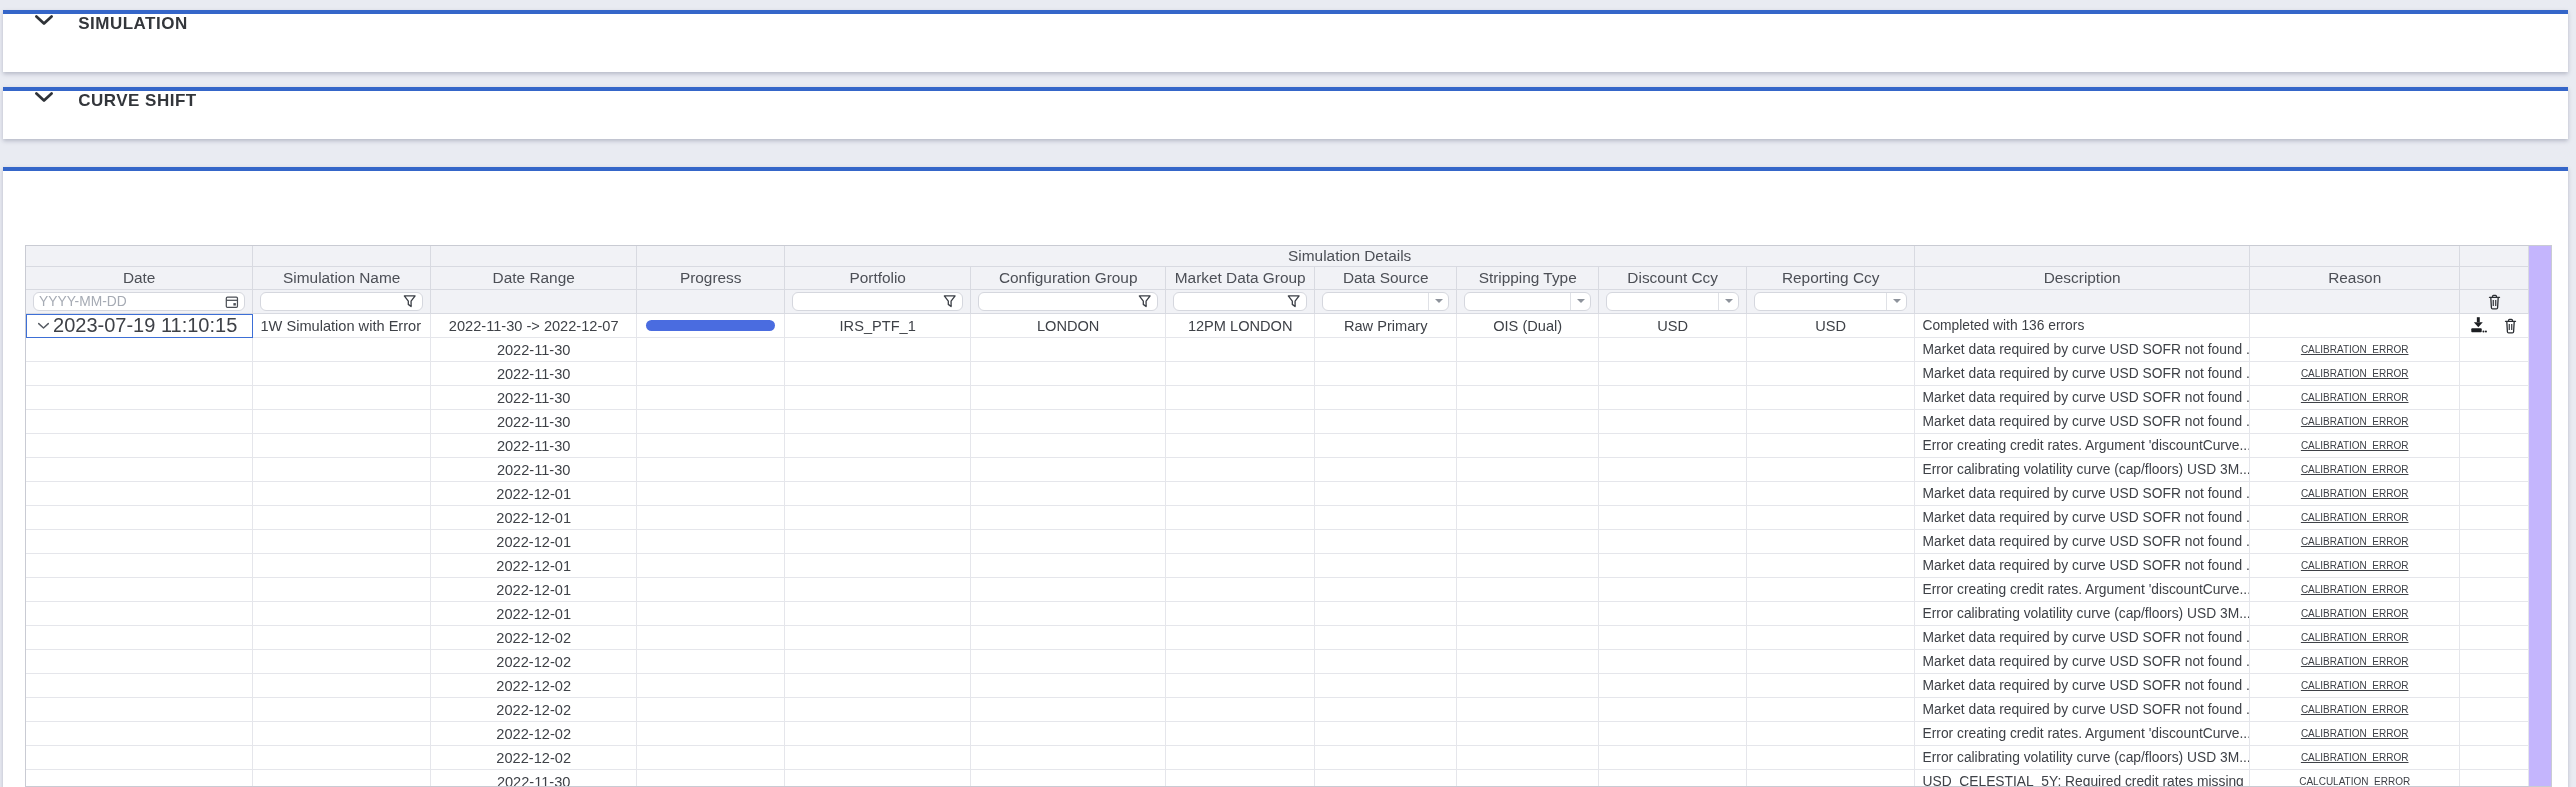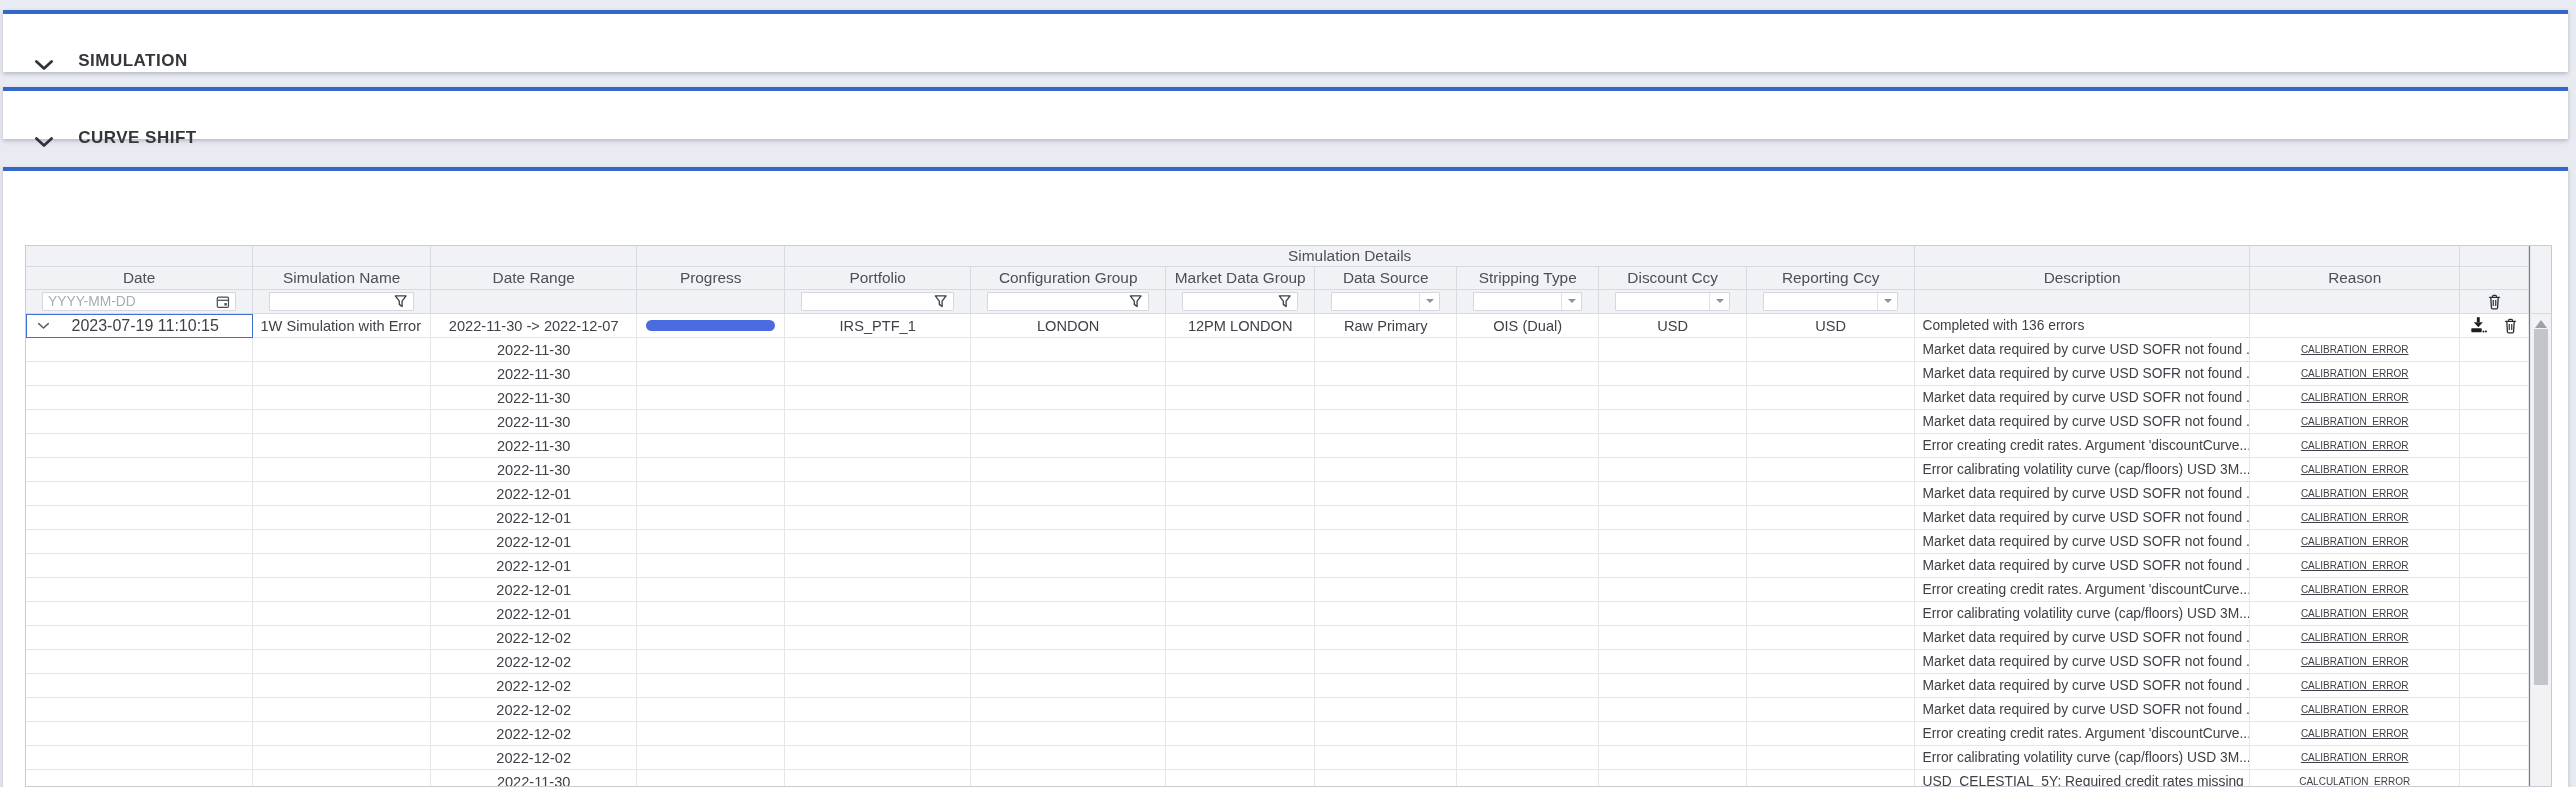--- a/index.html
+++ b/index.html
@@ -17,58 +17,58 @@
     --focus:#3d6fd6;
     --ph:#a6abb4;
     --cols:227px 178px 206px 148px 186px 195px 149px 142px 142px 148px 168px 335px 210px 69px;
   }
   *{box-sizing:border-box;margin:0;padding:0;}
   html,body{width:2576px;height:787px;overflow:hidden;}
   body{background:var(--bg);font-family:"Liberation Sans",sans-serif;color:var(--tx);position:relative;}
 
   .panel{position:absolute;left:3.2px;width:2565px;background:var(--panel);
          border-top:4px solid var(--bar);box-shadow:0 1.6px 4px rgba(90,95,120,.35);}
-  .panel-header{display:flex;align-items:flex-end;height:57px;padding-left:31px;gap:24px;cursor:pointer;}
+  .panel-header{display:flex;align-items:flex-start;height:57px;padding-left:31px;gap:24px;cursor:pointer;}
   .panel-title{font-size:17px;font-weight:700;letter-spacing:0.5px;color:var(--title);}
   .chev{flex:none;display:block;}
 
   #panel-simulation{top:9.7px;height:62px;}
   #panel-curveshift{top:87px;height:52px;}
   #panel-results{top:167px;height:621px;}
   #panel-results .panel-header{height:50px;}
 
   .results-table{position:absolute;left:22px;top:74px;width:2527px;height:542px;
-                 border:0.8px solid var(--outer);display:flex;background:#0ea5e9;overflow:hidden;}
+                 border:0.8px solid var(--outer);display:flex;background:#c4b5fd;overflow:hidden;flex-direction:column;}
   .grid-area{width:2504px;flex:none;}
   .trow{display:grid;grid-template-columns:var(--cols);}
   .rg{height:21px;} .rh{height:23px;} .rf{height:24px;} .rd{height:24px;}
 
   .c{border-right:0.8px solid var(--cb);border-bottom:0.8px solid var(--cb);
      display:flex;align-items:center;justify-content:center;overflow:hidden;
      font-size:14.6px;color:var(--tx);white-space:nowrap;background:#fff;}
   .h{background:var(--hbg);border-right:0.8px solid var(--hb);border-bottom:0.8px solid var(--hb);
      color:var(--htx);font-size:15.4px;}
   .span7{grid-column:span 7;}
 
-  .filter-box{display:flex;align-items:center;height:19.4px;margin:0 16px;flex:1;
-      background:#fff;border:0.8px solid #d5d7de;border-radius:1px;padding:0 4.9px;gap:4.9px;}
+  .filter-box{display:flex;align-items:center;height:19.4px;margin:0 7px;flex:1;
+      background:#fff;border:0.8px solid #d5d7de;border-radius:6px;padding:0 4.9px;gap:4.9px;}
   .filter-box .ph{flex:1;font-size:13.8px;color:var(--ph);text-align:left;overflow:hidden;}
   .filter-box .val{flex:1;}
   .caret{width:0;height:0;border-left:4px solid transparent;border-right:4px solid transparent;
          border-top:4.9px solid #8e939c;flex:none;}
   .caret-seg{flex:none;display:flex;align-items:center;justify-content:center;
              border-left:0.8px solid #dfe1e6;height:100%;padding:0 5.7px;margin-right:-4.9px;}
 
   .cell-left{justify-content:flex-start;padding-left:7.3px;}
   .desc{justify-content:flex-start;padding-left:7.3px;padding-right:3px;font-size:13.8px;}
   .reason{font-size:10px;text-decoration:underline;}
 
   .pill{height:10.5px;border-radius:5.7px;background:var(--pill);margin:0 9px;flex:1;}
 
-  .date-cell{position:relative;outline:1.6px solid var(--focus);outline-offset:-1.6px;font-size:16px;padding-left:12px;}
+  .date-cell{position:relative;outline:1.6px solid var(--focus);outline-offset:-1.6px;font-size:20px;padding-left:12px;}
   .expander{position:absolute;left:11.3px;top:50%;transform:translateY(-50%);display:flex;cursor:pointer;}
 
   .icon-btn{display:flex;align-items:center;justify-content:center;cursor:pointer;background:none;border:none;}
   .actions-pair{display:flex;gap:13px;align-items:center;}
 
   .vscroll{width:21px;flex:none;border-left:0.8px solid var(--cb);display:flex;flex-direction:column;}
   .vscroll-head{height:68px;background:var(--hbg);border-bottom:0.8px solid var(--hb);}
   .vscroll-track{flex:1;background:#f2f2f5;position:relative;}
   .scroll-up{position:absolute;top:5.7px;left:50%;transform:translateX(-50%);
      width:0;height:0;border-left:6.5px solid transparent;border-right:6.5px solid transparent;

